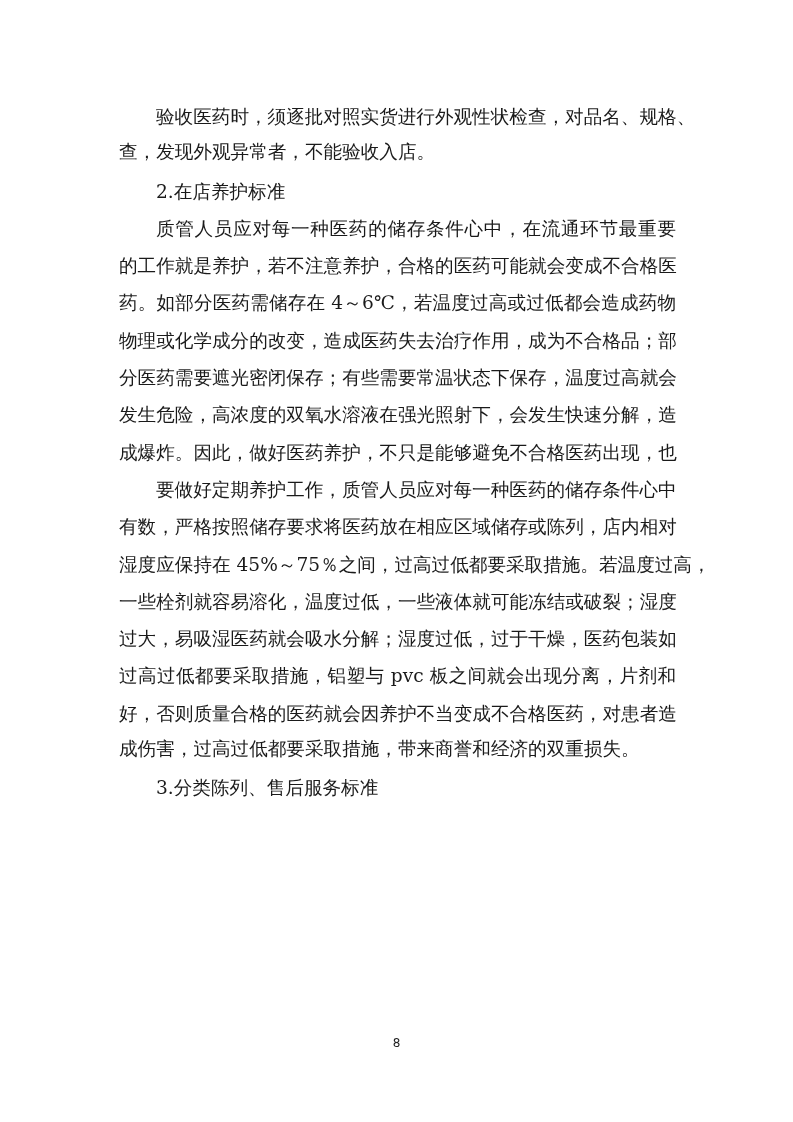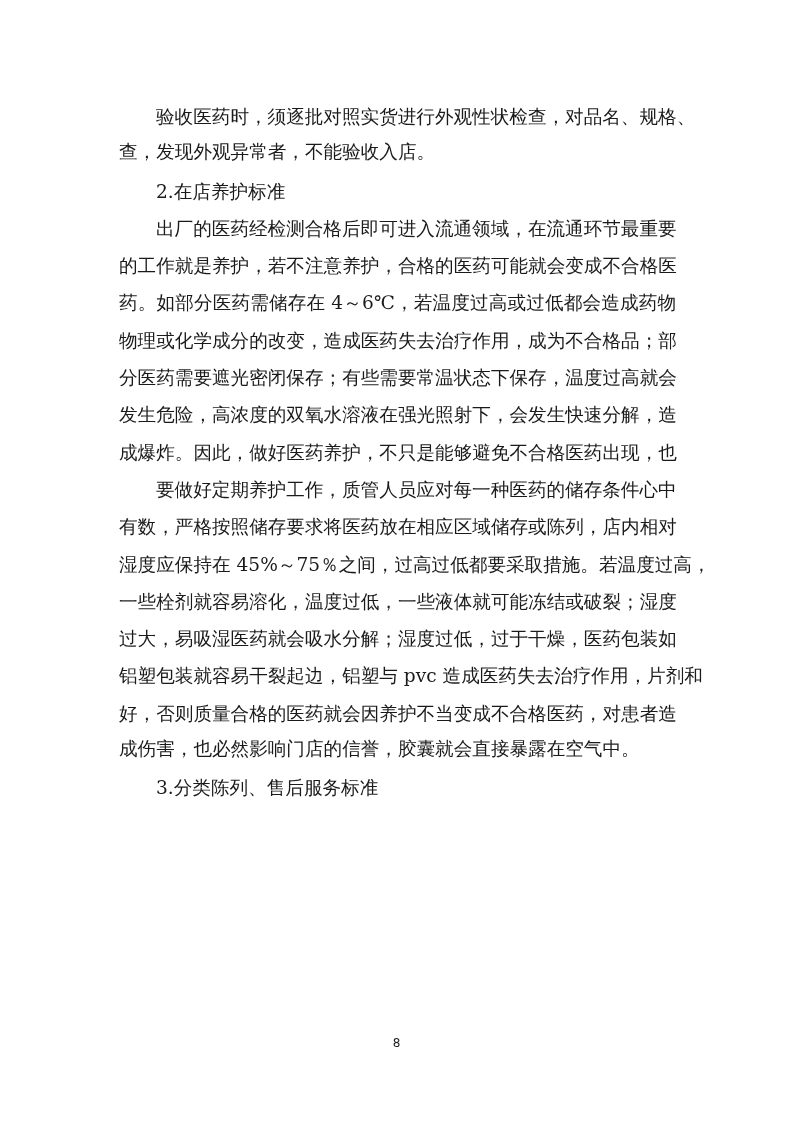--- a/index.html
+++ b/index.html
@@ -61,31 +61,31 @@
     }
   </style>
 </head>
 <body>
 
 <div class="page">
   <div class="content">
     <div class="line indent">验收医药时，须逐批对照实货进行外观性状检查，对品名、规格、</div>
     <div class="line last">查，发现外观异常者，不能验收入店。</div>
     <div class="line heading">2.在店养护标准</div>
-    <div class="line indent">出厂的医药经检测合格后即可进入流通领域，在流通环节最重要</div>
+    <div class="line indent">质管人员应对每一种医药的储存条件心中，在流通环节最重要</div>
     <div class="line">的工作就是养护，若不注意养护，合格的医药可能就会变成不合格医</div>
     <div class="line">药。如部分医药需储存在 4～6℃，若温度过高或过低都会造成药物</div>
     <div class="line">物理或化学成分的改变，造成医药失去治疗作用，成为不合格品；部</div>
     <div class="line">分医药需要遮光密闭保存；有些需要常温状态下保存，温度过高就会</div>
     <div class="line">发生危险，高浓度的双氧水溶液在强光照射下，会发生快速分解，造</div>
     <div class="line">成爆炸。因此，做好医药养护，不只是能够避免不合格医药出现，也</div>
     <div class="line indent">要做好定期养护工作，质管人员应对每一种医药的储存条件心中</div>
     <div class="line">有数，严格按照储存要求将医药放在相应区域储存或陈列，店内相对</div>
     <div class="line">湿度应保持在 45%～75％之间，过高过低都要采取措施。若温度过高，</div>
     <div class="line">一些栓剂就容易溶化，温度过低，一些液体就可能冻结或破裂；湿度</div>
     <div class="line">过大，易吸湿医药就会吸水分解；湿度过低，过于干燥，医药包装如</div>
-    <div class="line">铝塑包装就容易干裂起边，铝塑与 pvc 造成医药失去治疗作用，片剂和</div>
+    <div class="line">过高过低都要采取措施，铝塑与 pvc 板之间就会出现分离，片剂和</div>
     <div class="line">好，否则质量合格的医药就会因养护不当变成不合格医药，对患者造</div>
-    <div class="line last">成伤害，也必然影响门店的信誉，胶囊就会直接暴露在空气中。</div>
+    <div class="line last">成伤害，过高过低都要采取措施，带来商誉和经济的双重损失。</div>
     <div class="line heading">3.分类陈列、售后服务标准</div>
   </div>
   <div class="page-number">8</div>
 </div>
 
 </body></html>

